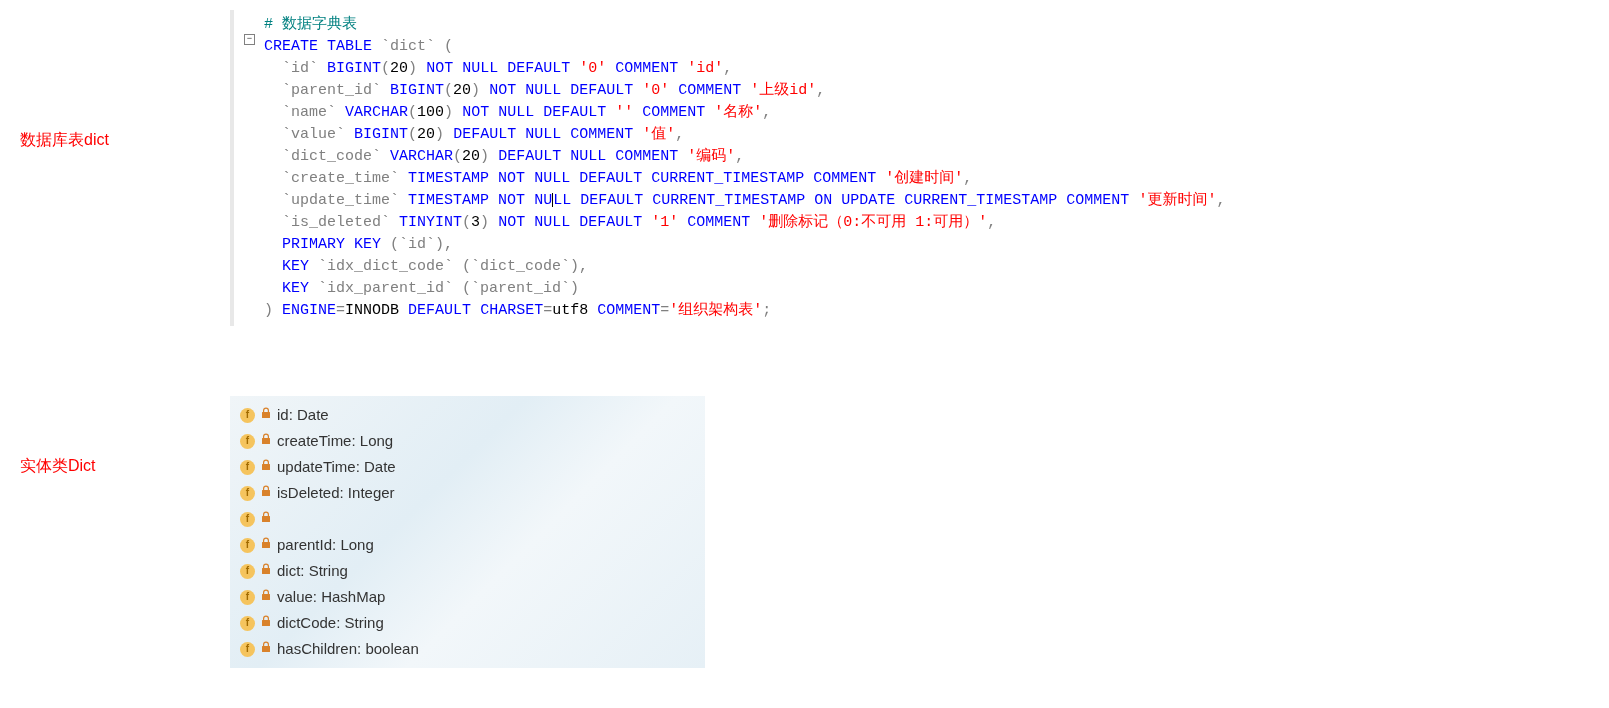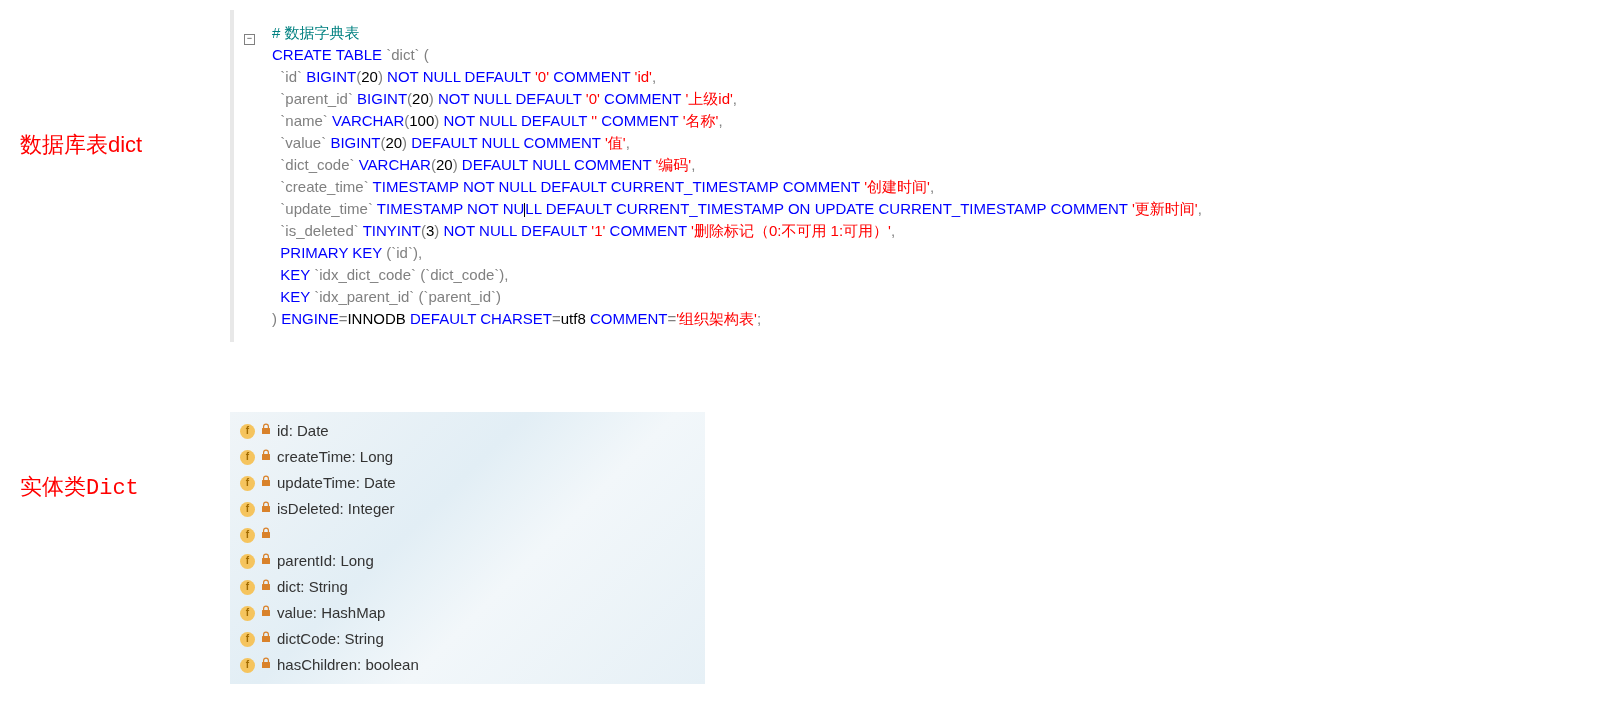--- a/index.html
+++ b/index.html
@@ -12,28 +12,27 @@
   }
   .row {
     display: flex;
     align-items: flex-start;
   }
   .label-col {
     width: 230px;
     flex-shrink: 0;
     font-family: "Microsoft YaHei", Arial, sans-serif;
     color: #ff0000;
-    font-size: 22px;
+    font-size: 16px;
     padding-top: 130px;
     padding-left: 20px;
     box-sizing: border-box;
   }
   .label-col.second {
     padding-top: 60px;
-    font-family: Liberation Mono, monospace;
   }
   .code-block {
     flex: 1;
     position: relative;
     padding: 10px 0 10px 30px;
   }
   .gutter-bar {
     position: absolute;
     left: 0; top: 10px; bottom: 10px;
     width: 4px;
@@ -47,22 +46,22 @@
     border: 1px solid #808080;
     box-sizing: border-box;
     font-size: 9px;
     line-height: 9px;
     text-align: center;
     color: #333;
     background: #fff;
     cursor: pointer;
   }
   pre {
-    margin: 12px;
-    font-family: Liberation Sans, sans-serif;
+    margin: 4px;
+    font-family: Liberation Mono, monospace;
     font-size: 15px;
     line-height: 22px;
     white-space: pre;
   }
   .c-kw    { color: #0000ff; }
   .c-gray  { color: #808080; }
   .c-str   { color: #ff0000; }
   .c-cmt   { color: #008080; }
   .c-black { color: #000; }
 

